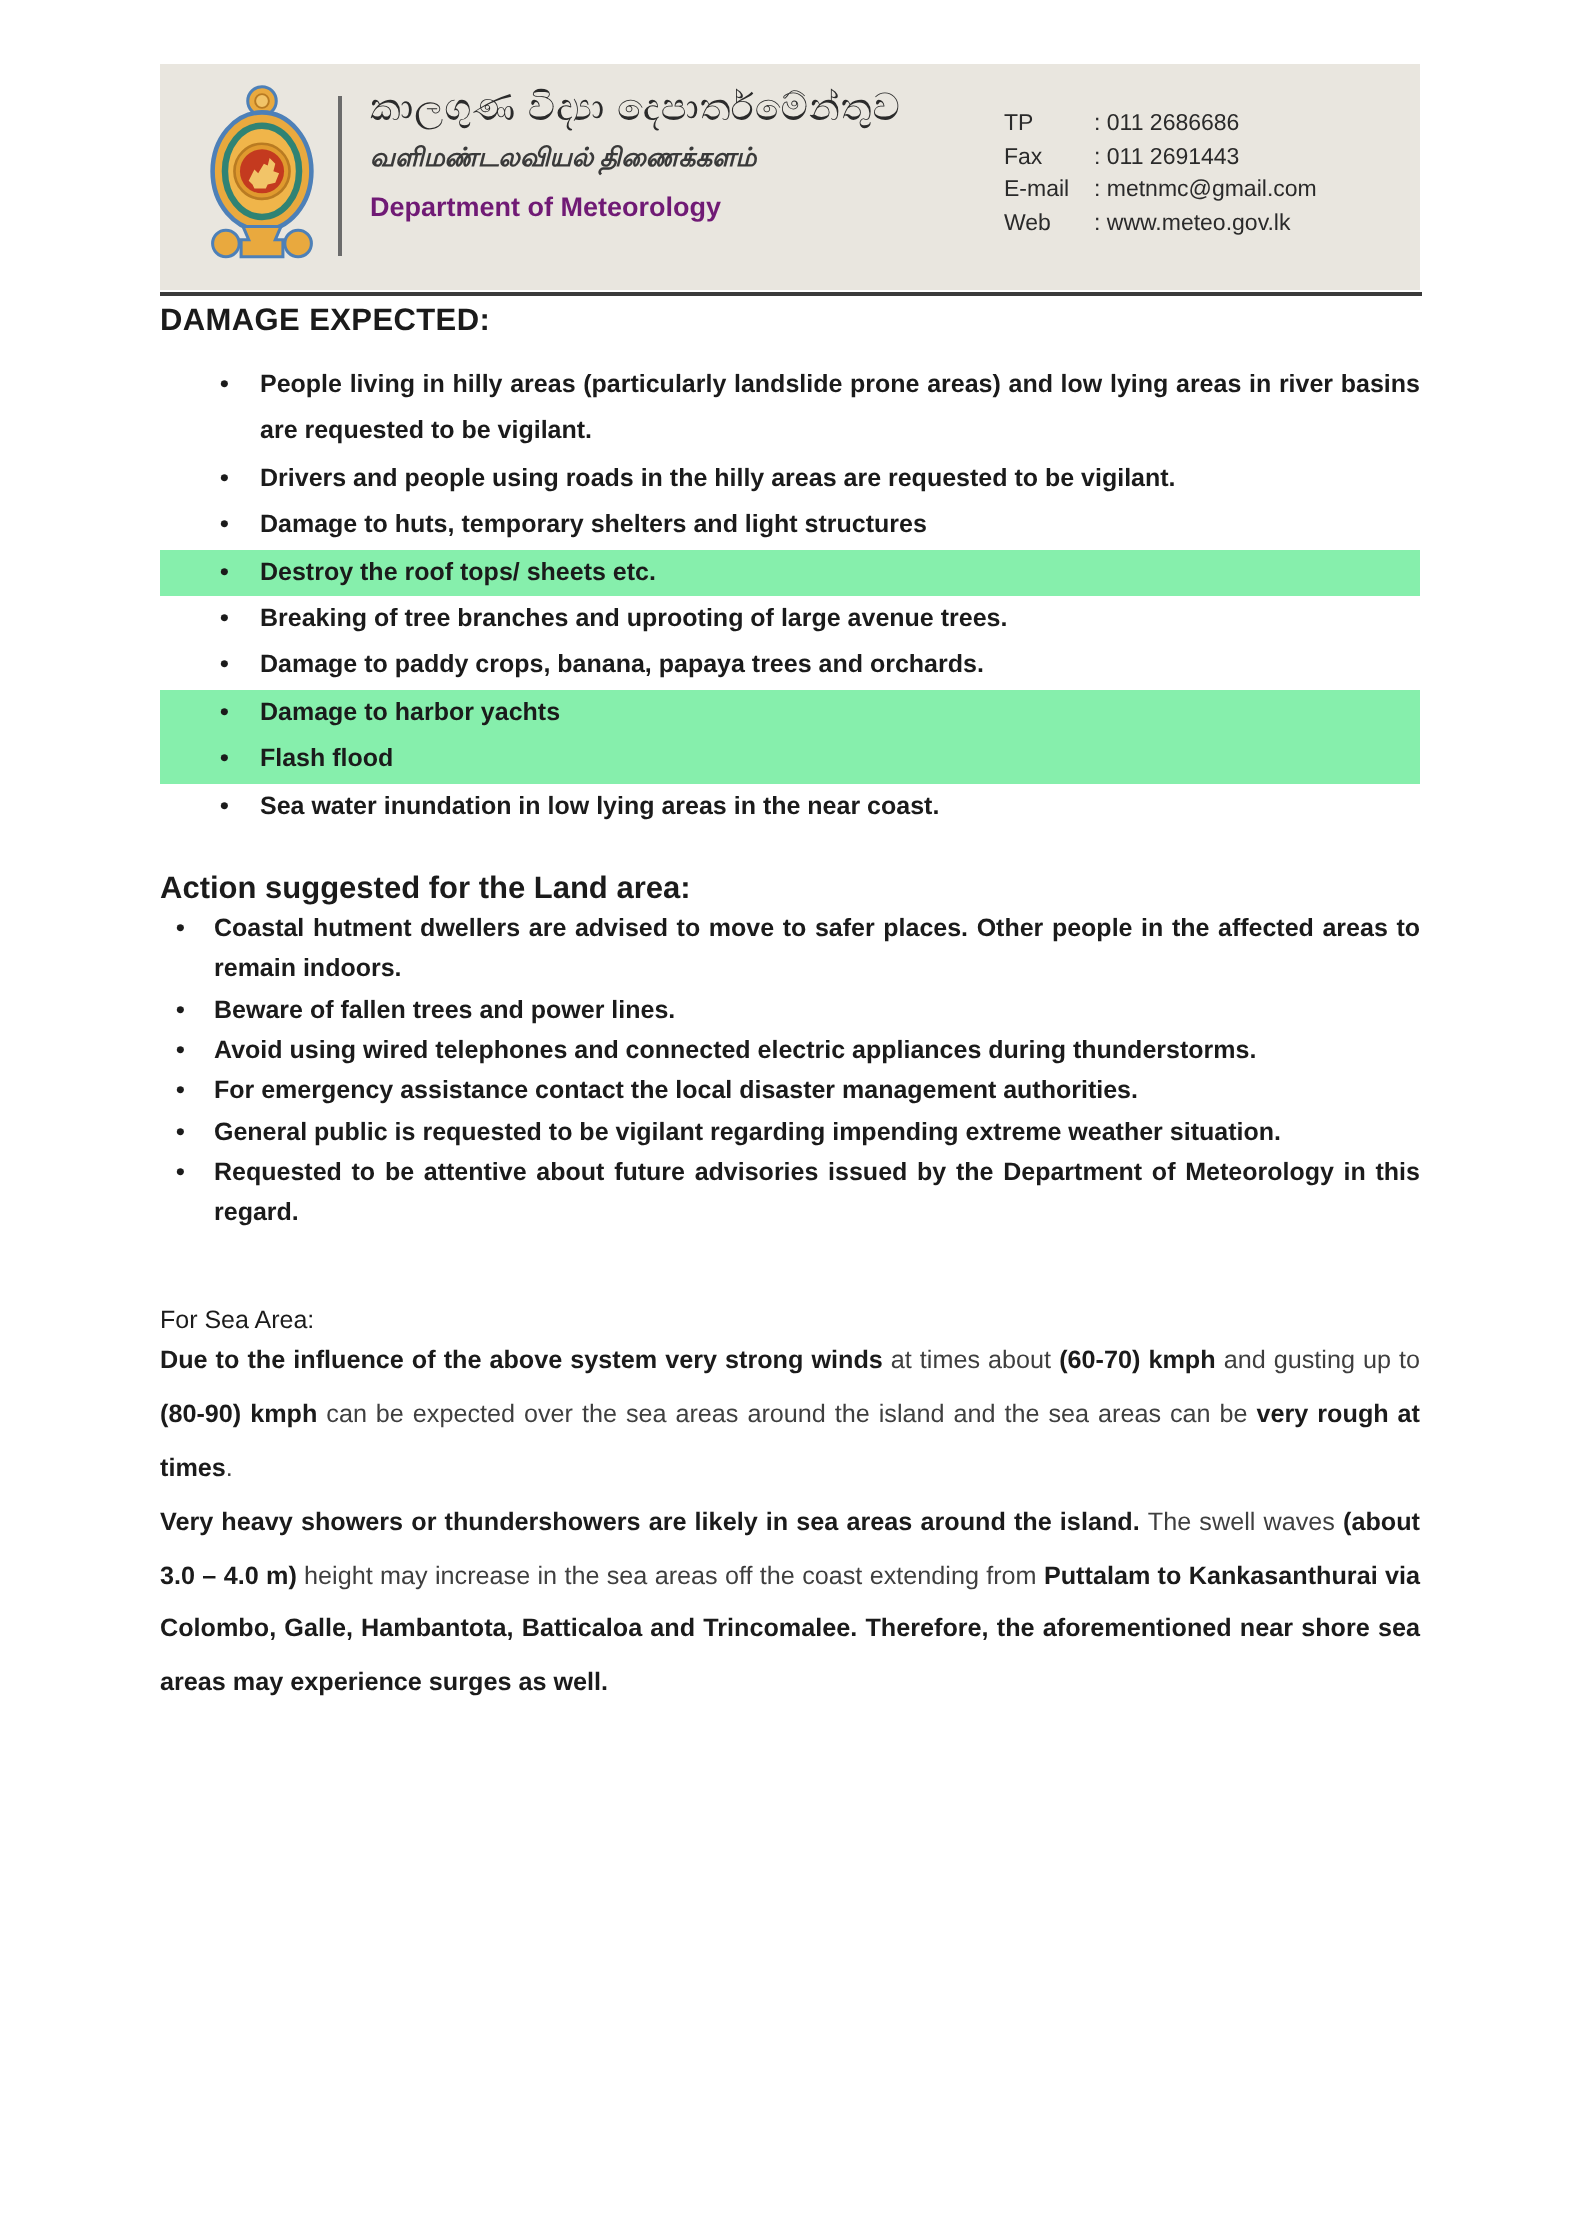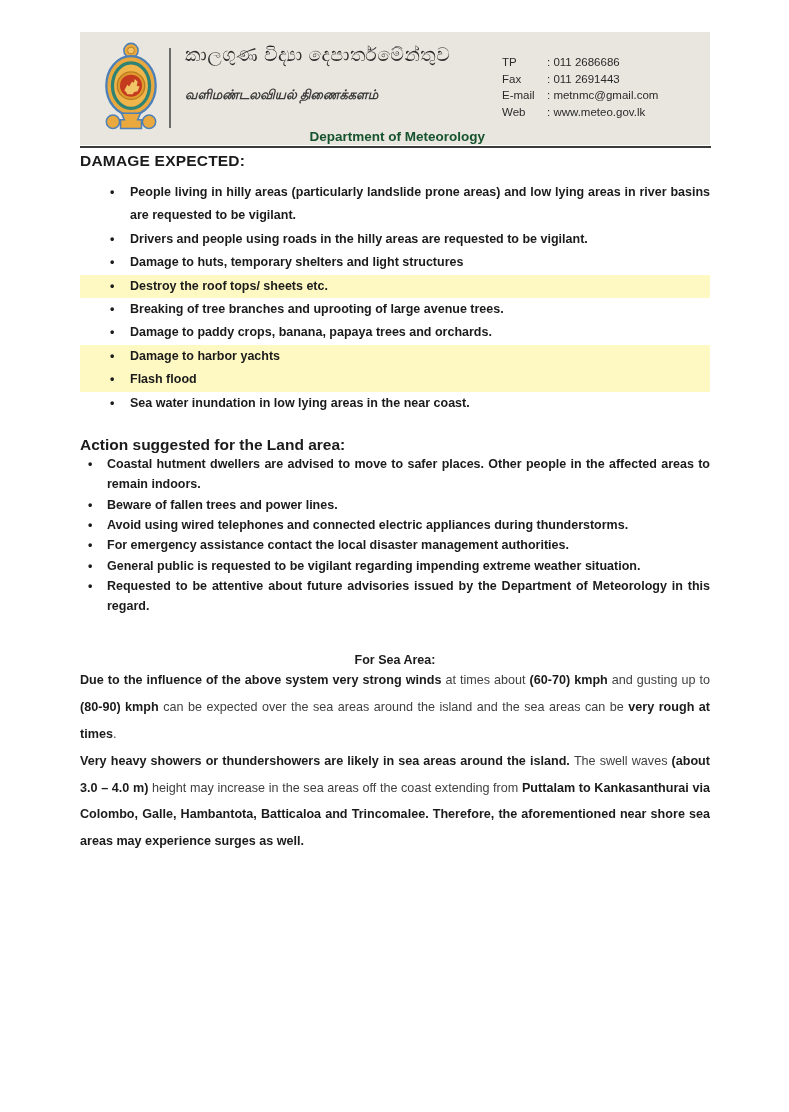--- a/index.html
+++ b/index.html
@@ -6,45 +6,45 @@
   html,body { background:#ffffff; }
   body { font-family:"Liberation Sans", sans-serif; color:#1b1b1b; }
   .page { position:relative; width:789px; height:855px; background:#ffffff; overflow:hidden; }
 
   
   .header-band { position:absolute; left:80px; top:32px; width:630px; height:113px; background:#e9e6df; }
   .emblem { position:absolute; left:22px; top:9px; width:58px; height:95px; }
   .header-divider { position:absolute; left:89px; top:16px; width:2px; height:80px; background:#6b6b6b; }
   .org-block { position:absolute; left:105px; top:10px; width:300px; }
   .org-si { font-size:19px; color:#2b2b2b; line-height:26px; letter-spacing:.5px; }
-  .org-ta { font-size:13px; color:#3a3a3a; font-weight:bold; font-style:italic; line-height:22px; font-family:"Liberation Serif", serif;margin-top:16px; }
-  .org-en { font-size:13.5px; font-weight:bold; color:#14532d; line-height:22px; margin-top:20px;text-align:right; }
+  .org-ta { font-size:13px; color:#3a3a3a; font-weight:bold; font-style:italic; line-height:22px; font-family:"Liberation Serif", serif; }
+  .org-en { font-size:13.5px; font-weight:bold; color:#701a75; line-height:22px; margin-top:3px; }
   .contact-block { position:absolute; left:422px; top:22px; font-size:11.5px; color:#2a2a2a; }
   .contact-row { display:flex; line-height:16.5px; }
   .contact-label { width:45px; }
   .contact-value { }
 
   
   .header-rule { position:absolute; left:80px; top:146px; width:631px; height:2px; background:#3a3a3a; }
 
   
   .content { position:absolute; left:80px; top:152px; width:630px; }
   .h-damage { font-size:15.5px; font-weight:bold; letter-spacing:.2px; }
   ul { list-style:none; }
   .damage-list { margin-top:11px; }
   .damage-list li { position:relative; padding-left:50px; font-size:12.5px; font-weight:bold;
                     line-height:23.4px; text-align:justify; }
   .damage-list li::before { content:"\2022"; position:absolute; left:30px; }
-  li.hl { background:#fef9c3; }
+  li.hl { background:#86efac; }
   .h-action { font-size:15.5px; font-weight:bold; margin-top:21px; }
   .action-list { margin-top:0; }
   .action-list li { position:relative; padding-left:27px; font-size:12.5px; font-weight:bold;
                     line-height:20.3px; text-align:justify; }
   .action-list li::before { content:"\2022"; position:absolute; left:8px; }
-  .h-sea { font-size:12.5px; font-weight:bold; margin-top:37px;text-align:center; }
+  .h-sea { font-size:12.5px; font-weight:normal; margin-top:37px; }
   .sea-p { font-size:12.6px; line-height:26.8px; text-align:justify; }
   .sea-p .b { font-weight:bold; color:#1b1b1b; }
   .sea-p .r { font-weight:normal; color:#3f3f3f; }
 </style>
 </head>
 <body>
 
 <div class="page">
 
   <div class="header-band">

